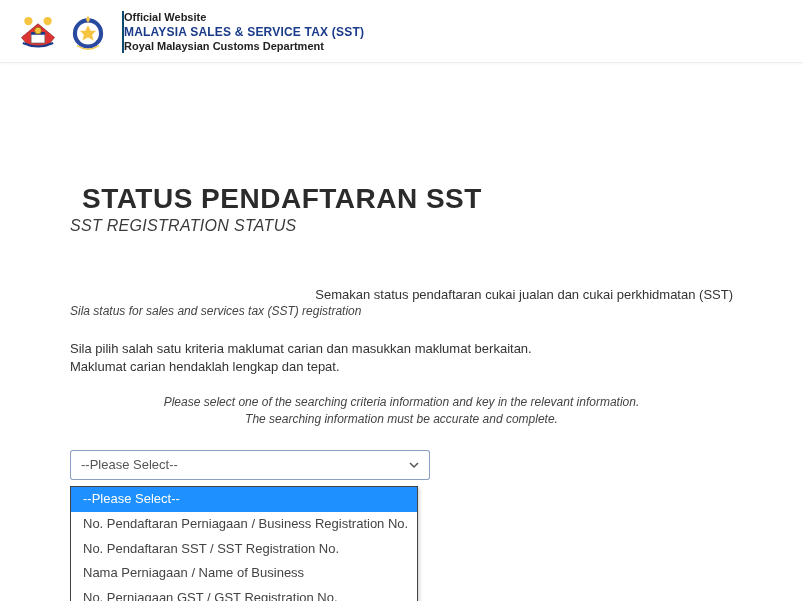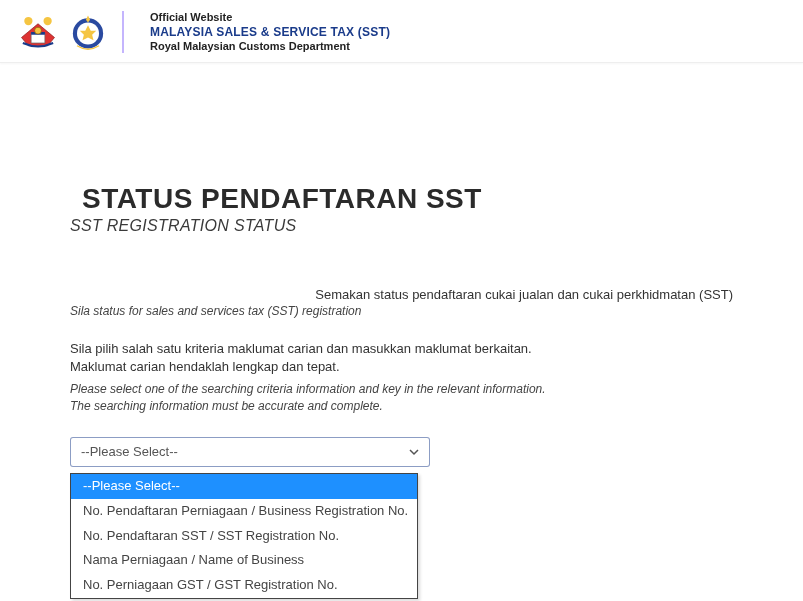--- a/index.html
+++ b/index.html
@@ -12,38 +12,38 @@
       padding: 10px 16px 8px;
       border-bottom: 1px solid #eee;
       box-shadow: 0 1px 2px rgba(0,0,0,0.04);
     }
     .crests { display: flex; gap: 6px; align-items: center; }
     .crest { width: 44px; height: 44px; }
     .crest svg { width: 100%; height: 100%; display: block; }
 
     .header-text {
       margin-left: 12px;
-      padding-left: 26px;
-      border-left: 2px solid #c4b5fd;
+      padding-left: 0;
+      border-left: 2px solid #0c4a6e;
       line-height: 1.25;
     }
     .header-line1 { font-size: 11px; font-weight: 700; color: #222; }
     .header-line2 { font-size: 12px; font-weight: 700; color: #1a3b8a; letter-spacing: .2px; }
     .header-line3 { font-size: 11px; font-weight: 700; color: #222; }
 
     .content { padding: 120px 70px 0 70px; }
 
     .title-main { font-family: "Segoe UI", Arial, sans-serif; font-size: 28px; font-weight: 600; letter-spacing: 0.5px; color: #2b2b2b; margin-left: 12px; }
     .title-sub  { font-family: "Segoe UI", Arial, sans-serif; font-size: 16px; font-style: italic; color: #3a3a3a; margin-top: 2px; letter-spacing: 0.3px; }
 
     .desc1  { margin-top: 52px; font-size: 13px; color: #333; text-align: right; }
     .desc1i { font-size: 12px; font-style: italic; color: #444; margin-top: 2px; }
 
     .desc2  { margin-top: 22px; font-size: 13px; color: #333; line-height: 1.35; }
-    .desc2i { font-size: 12px; font-style: italic; color: #444; margin-top: 6px; line-height: 1.45; }
+    .desc2i { font-size: 12px; font-style: italic; color: #444; margin-top: 19px; line-height: 1.45; text-align: center; }
 
     .select-wrap { position: relative; margin-top: 21px; width: 360px; }
     .select-box {
       width: 100%;
       height: 30px;
       border: 1px solid rgba(26, 59, 138, 0.5);
       border-radius: 3px;
       background: #fff;
       padding: 4px 28px 4px 10px;
       font-size: 13px;

